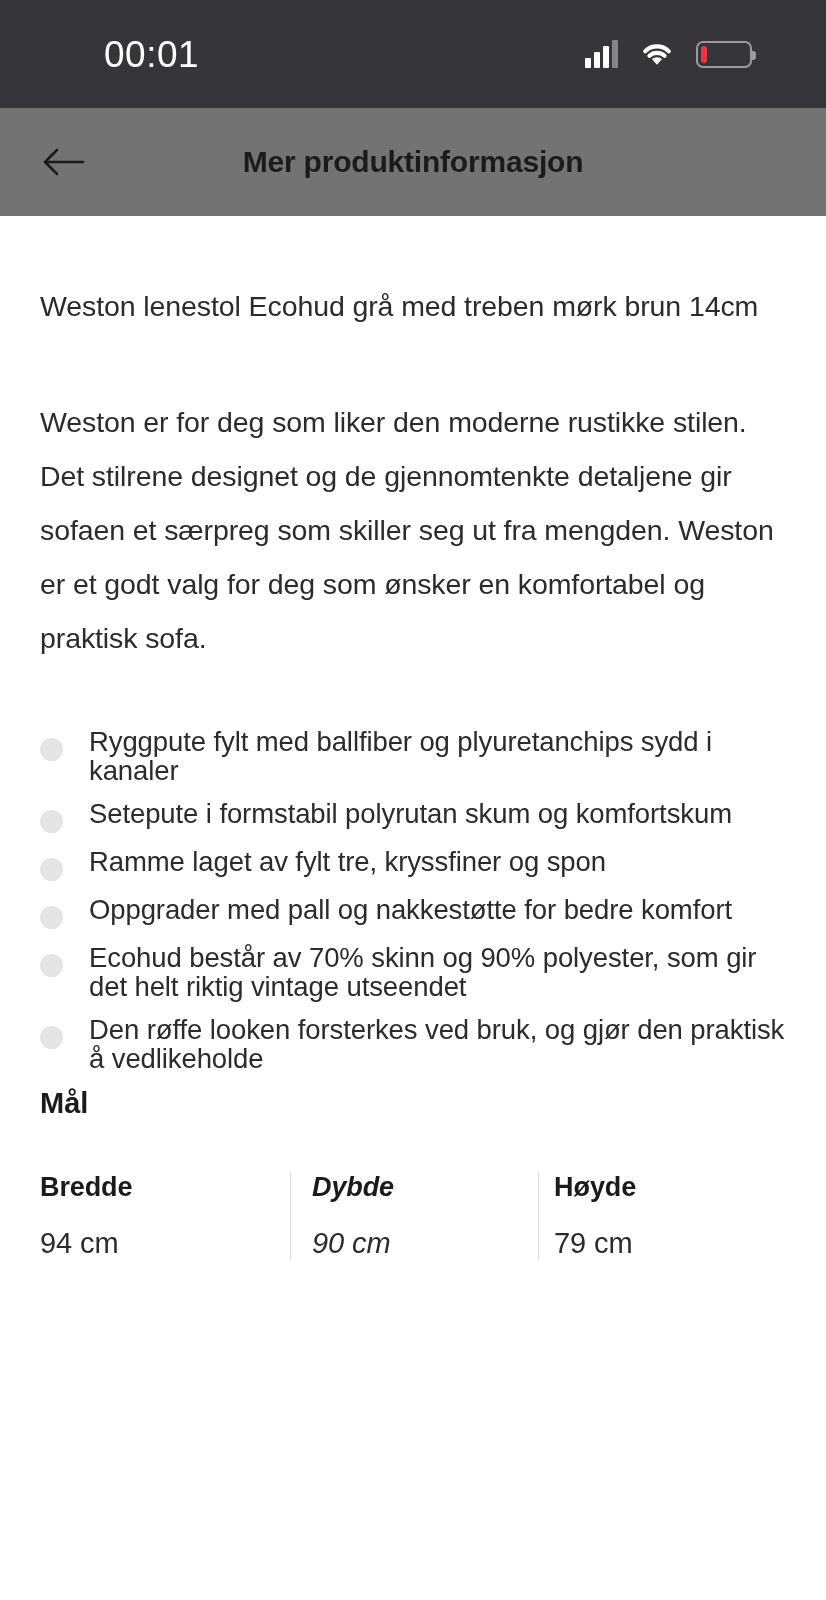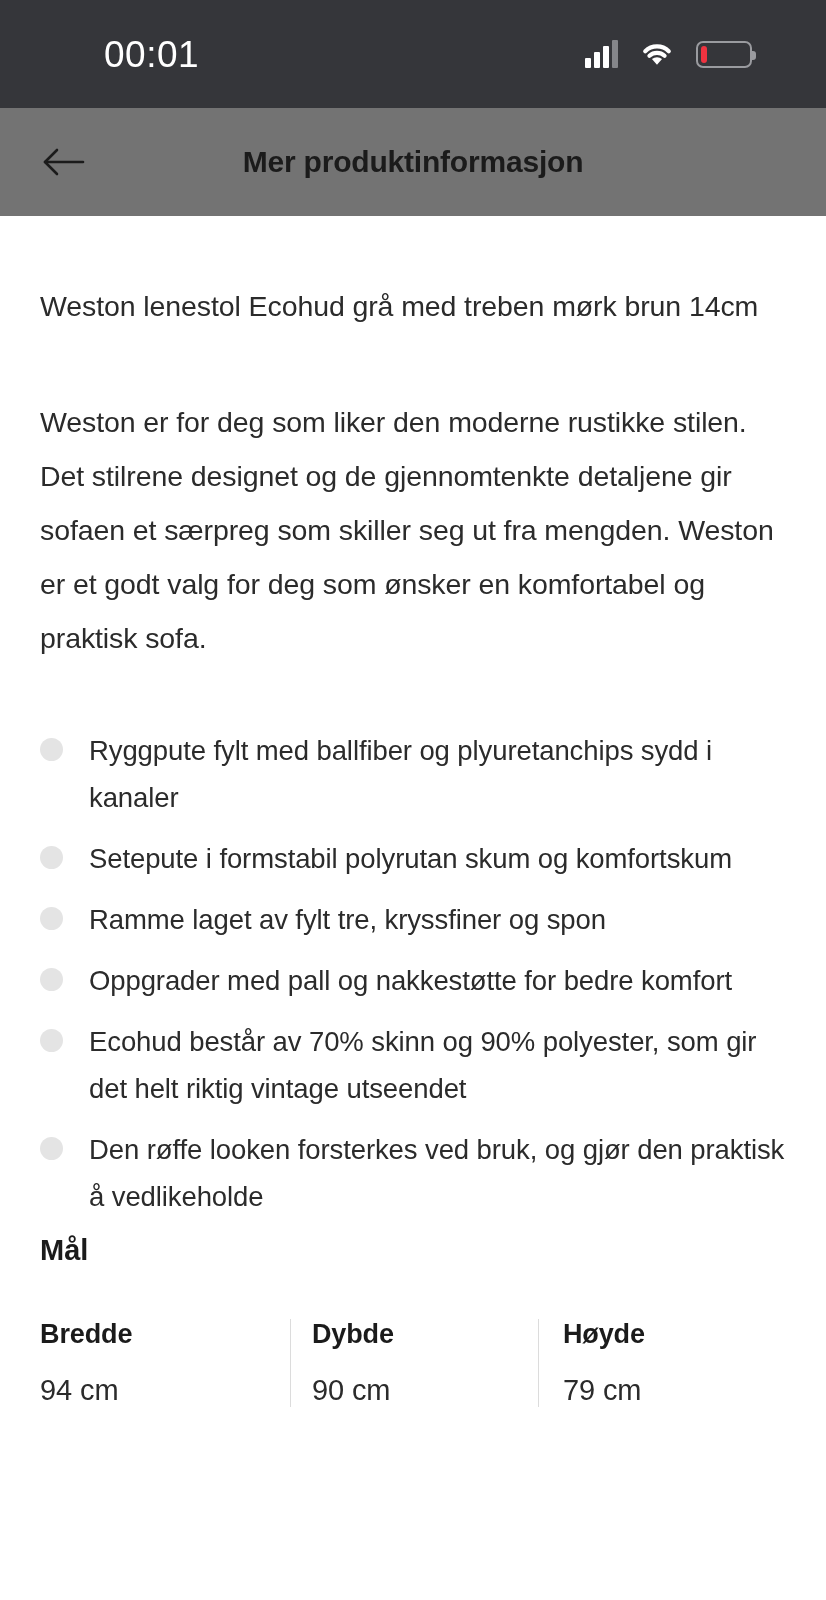--- a/index.html
+++ b/index.html
@@ -149,41 +149,41 @@
     flex: 0 0 auto;
     width: 23px;
     height: 23px;
     border-radius: 50%;
     background: #e4e4e4;
     margin-top: 11px;
     margin-right: 26px;
   }
   .feature-text {
     font-size: 27.5px;
-    line-height: 47px;
+    line-height: 29px;
     color: #2b2b2b;
     letter-spacing: -0.1px;
   }
 
   .section-heading {
     font-size: 29px;
     font-weight: 700;
     color: #1b1b1b;
   }
 
   .dimensions {
     display: flex;
     margin-top: 52px;
   }
   .dim-col {
     box-sizing: border-box;
   }
   .dim-col:nth-child(1) { width: 258px; padding-right: 20px; }
-  .dim-col:nth-child(2) { width: 256px; padding-left: 21px; border-left: 1px solid #dcdcdc; }
-  .dim-col:nth-child(3) { width: 256px; padding-left: 24px; border-left: 1px solid #dcdcdc; }
+  .dim-col:nth-child(2) { width: 256px; padding-left: 21px; border-left: 1px solid #dcdcdc; font-style: italic; }
+  .dim-col:nth-child(3) { width: 256px; padding-left: 15px; border-left: 1px solid #dcdcdc; }
   .dim-label {
     font-size: 27px;
     font-weight: 700;
     color: #1b1b1b;
     letter-spacing: -0.1px;
   }
   .dim-value {
     margin-top: 24px;
     font-size: 29px;
     font-weight: 400;

